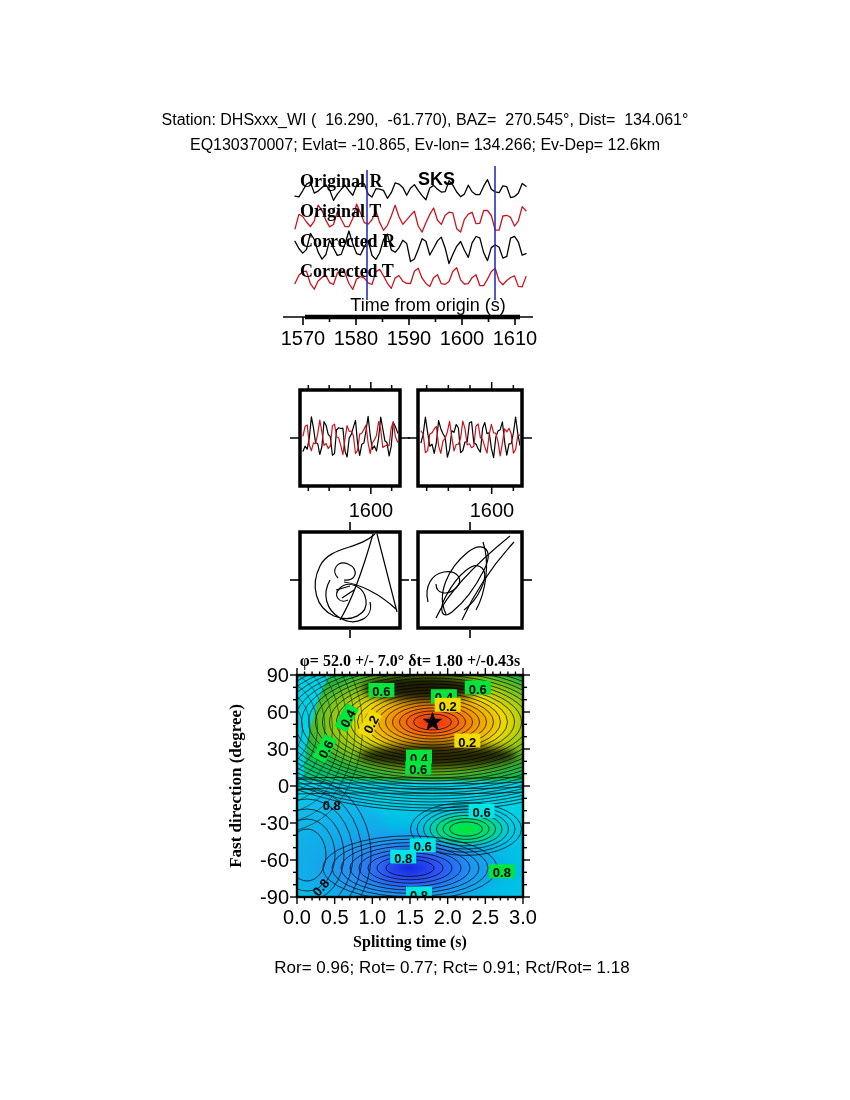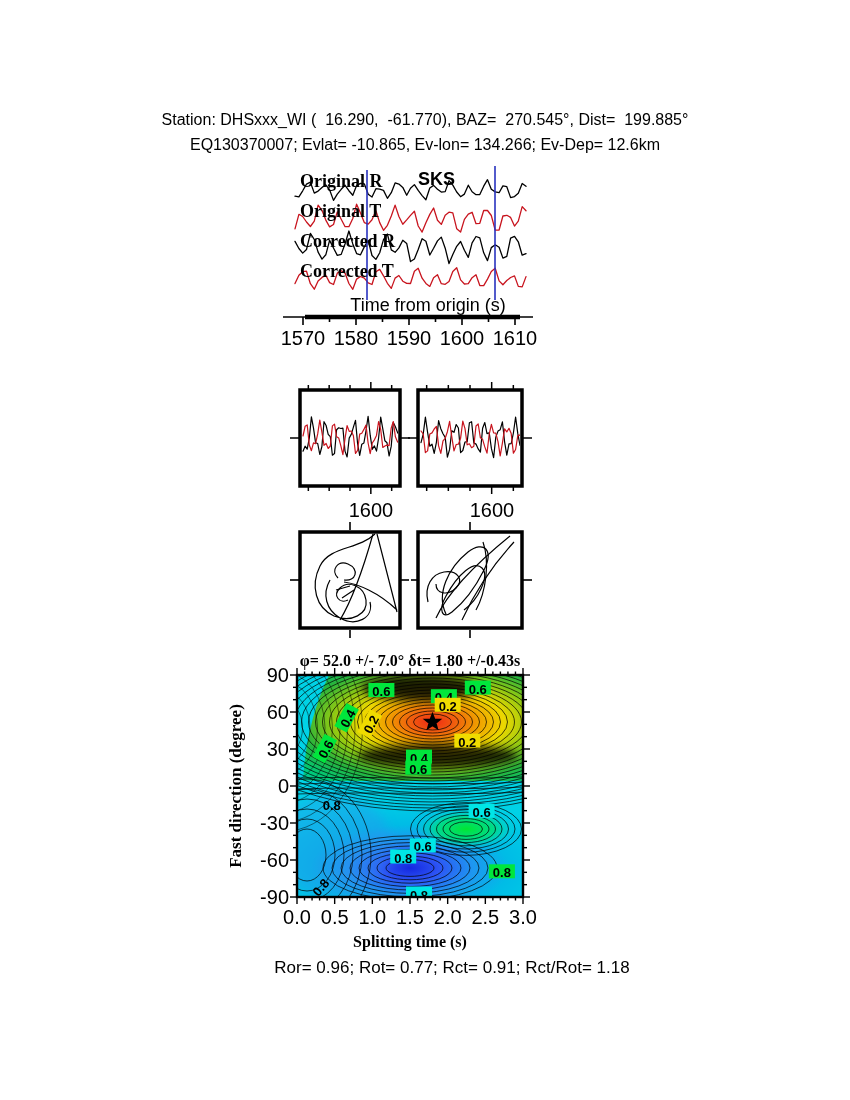--- a/index.html
+++ b/index.html
@@ -12,21 +12,21 @@
        font-size:17px;color:#000;margin-left:40px;}
   text{fill:#000;}
   .sans{font-family:"Liberation Sans",sans-serif;}
   .serifb{font-family:"Liberation Serif",serif;font-weight:bold;}
 </style>
 </head>
 <body>
 
 <div class="page">
 
-  <div class="hdr" style="top:111px;">Station: DHSxxx_WI (  16.290,  -61.770), BAZ=  270.545°, Dist=  199.885°</div>
+  <div class="hdr" style="top:111px;">Station: DHSxxx_WI (  16.290,  -61.770), BAZ=  270.545°, Dist=  134.061°</div>
   <div class="hdr" style="top:136px;">EQ130370007; Evlat= -10.865, Ev-lon= 134.266; Ev-Dep= 12.6km</div>
 
   <svg id="seis" style="left:268px;top:158px;" width="292" height="202" viewBox="0 0 292 202">
     <g id="seisTraces">
         <polyline points="27.0,38.2 30.9,38.8 34.7,32.8 38.5,26.1 42.4,24.2 46.3,35.1 50.1,33.1 54.0,29.5 57.8,26.8 61.6,31.8 65.5,42.4 69.3,36.2 73.2,31.3 77.1,27.3 80.9,32.7 84.8,37.2 88.6,27.6 92.5,25.4 96.3,25.8 100.2,36.3 104.0,39.0 107.9,30.7 111.7,31.1 115.5,32.4 119.4,40.3 123.3,34.7 127.1,24.9 130.9,26.1 134.8,29.4 138.7,37.2 142.5,30.3 146.4,26.6 150.2,32.4 154.1,37.6 157.9,41.7 161.8,30.0 165.6,27.4 169.5,31.2 173.3,34.1 177.2,33.6 181.0,22.7 184.8,27.1 188.7,34.0 192.6,38.7 196.4,36.1 200.3,27.2 204.1,33.8 208.0,36.7 211.8,36.5 215.7,28.2 219.5,21.7 223.3,31.3 227.2,33.9 231.1,34.7 234.9,27.9 238.8,28.7 242.6,39.6 246.5,38.6 250.3,35.2 254.2,25.5 258.0,28.3" fill="none" stroke="#000" stroke-width="1.3" stroke-linejoin="round" stroke-linecap="round"></polyline>
         <polyline points="27.0,70.8 30.9,56.3 34.7,58.5 38.5,64.0 42.4,68.5 46.3,63.2 50.1,47.1 54.0,52.3 57.8,62.1 61.6,68.9 65.5,66.5 69.3,53.9 73.2,61.2 77.1,68.7 80.9,68.7 84.8,60.5 88.6,46.2 92.5,54.9 96.3,64.6 100.2,66.1 104.0,61.8 107.9,52.8 111.7,64.6 115.5,72.3 119.4,67.3 123.3,58.0 127.1,47.1 130.9,58.5 134.8,66.2 138.7,61.9 142.5,57.4 146.4,53.2 150.2,68.0 154.1,74.1 157.9,64.7 161.8,56.4 165.6,50.0 169.5,62.3 173.3,66.4 177.2,57.2 181.0,54.2 184.8,54.9 188.7,70.7 192.6,74.0 196.4,61.4 200.3,56.1 204.1,54.3 208.0,65.7 211.8,65.3 215.7,52.5 219.5,52.5 223.3,57.5 227.2,72.1 231.1,72.0 234.9,58.0 238.8,57.3 242.6,59.4 246.5,68.1 250.3,63.1 254.2,48.6 258.0,52.7" fill="none" stroke="#c8141e" stroke-width="1.3" stroke-linejoin="round" stroke-linecap="round"></polyline>
         <polyline points="27.0,83.4 30.9,90.5 34.7,95.1 38.5,91.5 42.4,75.3 46.3,81.5 50.1,94.1 54.0,101.1 57.8,96.8 61.6,82.4 65.5,90.0 69.3,97.4 73.2,96.4 77.1,85.7 80.9,73.0 84.8,85.9 88.6,95.6 92.5,96.8 96.3,88.9 100.2,82.4 104.0,97.5 107.9,101.4 111.7,94.8 115.5,81.6 119.4,76.0 123.3,91.9 127.1,94.3 130.9,89.9 134.8,82.3 138.7,85.4 142.5,103.5 146.4,101.0 150.2,91.5 154.1,80.7 157.9,83.2 161.8,97.0 165.6,90.3 169.5,82.9 173.3,79.1 177.2,90.2 181.0,105.5 184.8,96.5 188.7,88.3 192.6,83.5 196.4,92.2 200.3,99.4 204.1,84.8 208.0,78.5 211.8,79.8 215.7,94.8 219.5,102.6 223.3,89.6 227.2,86.8 231.1,89.2 234.9,100.1 238.8,98.3 242.6,80.1 246.5,78.4 250.3,83.8 254.2,97.2 258.0,95.6" fill="none" stroke="#000" stroke-width="1.3" stroke-linejoin="round" stroke-linecap="round"></polyline>
         <polyline points="27.0,125.6 30.9,117.2 34.7,113.7 38.5,113.2 42.4,125.7 46.3,131.2 50.1,123.0 54.0,119.4 57.8,117.3 61.6,124.6 65.5,126.5 69.3,115.1 73.2,112.7 77.1,115.3 80.9,125.5 84.8,131.3 88.6,121.1 92.5,118.5 96.3,120.2 100.2,124.9 104.0,126.5 107.9,113.8 111.7,111.4 115.5,117.8 119.4,125.3 123.3,130.4 127.1,120.1 130.9,117.5 134.8,123.2 138.7,125.4 142.5,125.5 146.4,113.3 150.2,110.3 154.1,120.2 157.9,125.4 161.8,128.4 165.6,119.8 169.5,116.7 173.3,125.7 177.2,126.3 181.0,123.5 184.8,113.4 188.7,109.8 192.6,121.9 196.4,126.0 200.3,125.6 204.1,119.7 208.0,116.8 211.8,127.5 215.7,127.6 219.5,121.1 223.3,113.5 227.2,110.2 231.1,122.9 234.9,126.8 238.8,122.5 242.6,119.5 246.5,117.9 250.3,128.4 254.2,128.9 258.0,118.6" fill="none" stroke="#c8141e" stroke-width="1.3" stroke-linejoin="round" stroke-linecap="round"></polyline>
       </g>
     <line x1="99" y1="12" x2="99" y2="142" stroke="#2832be" stroke-width="1.6"></line>

